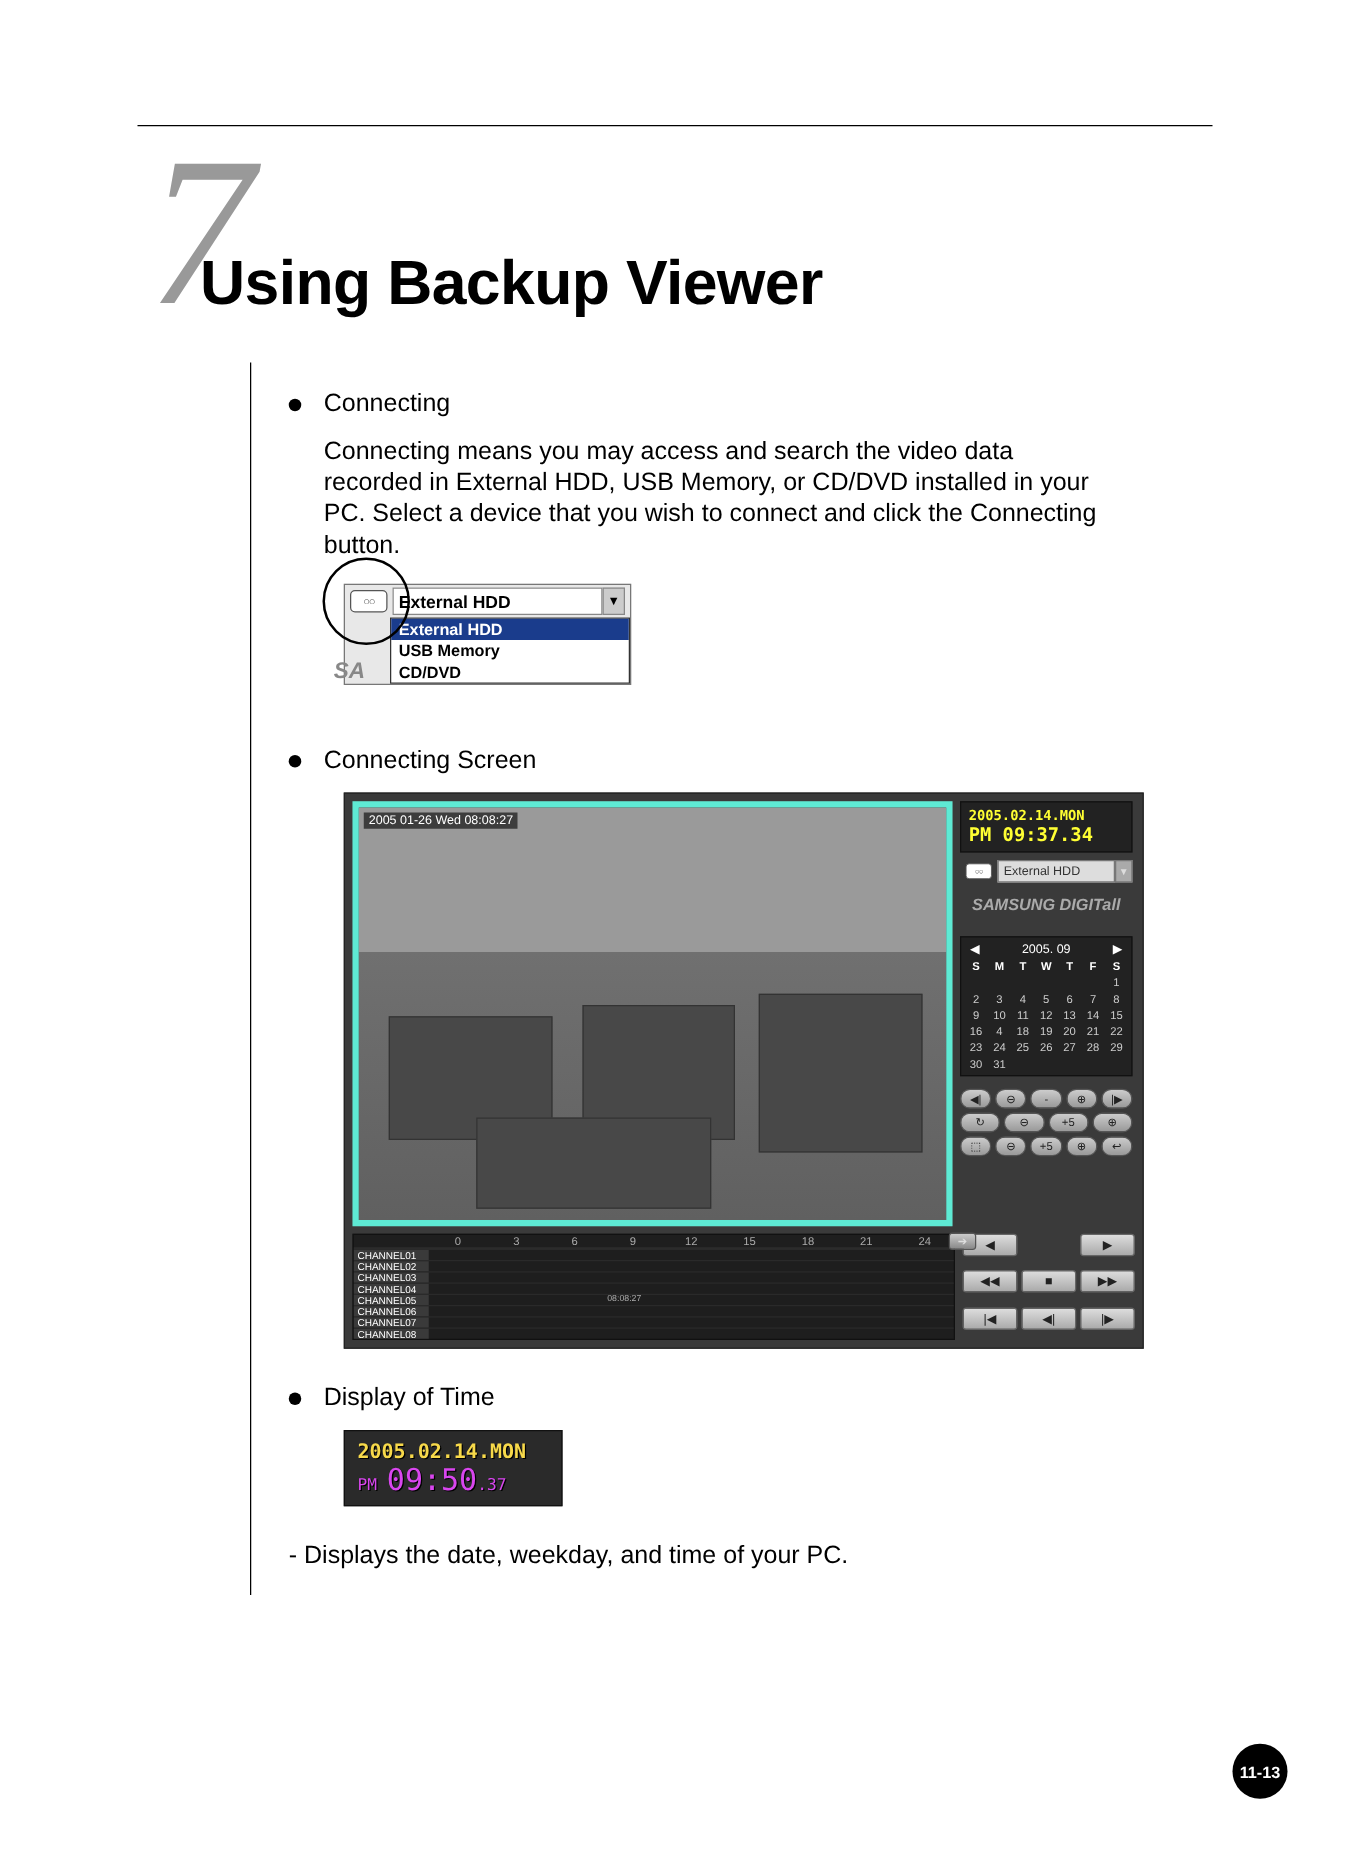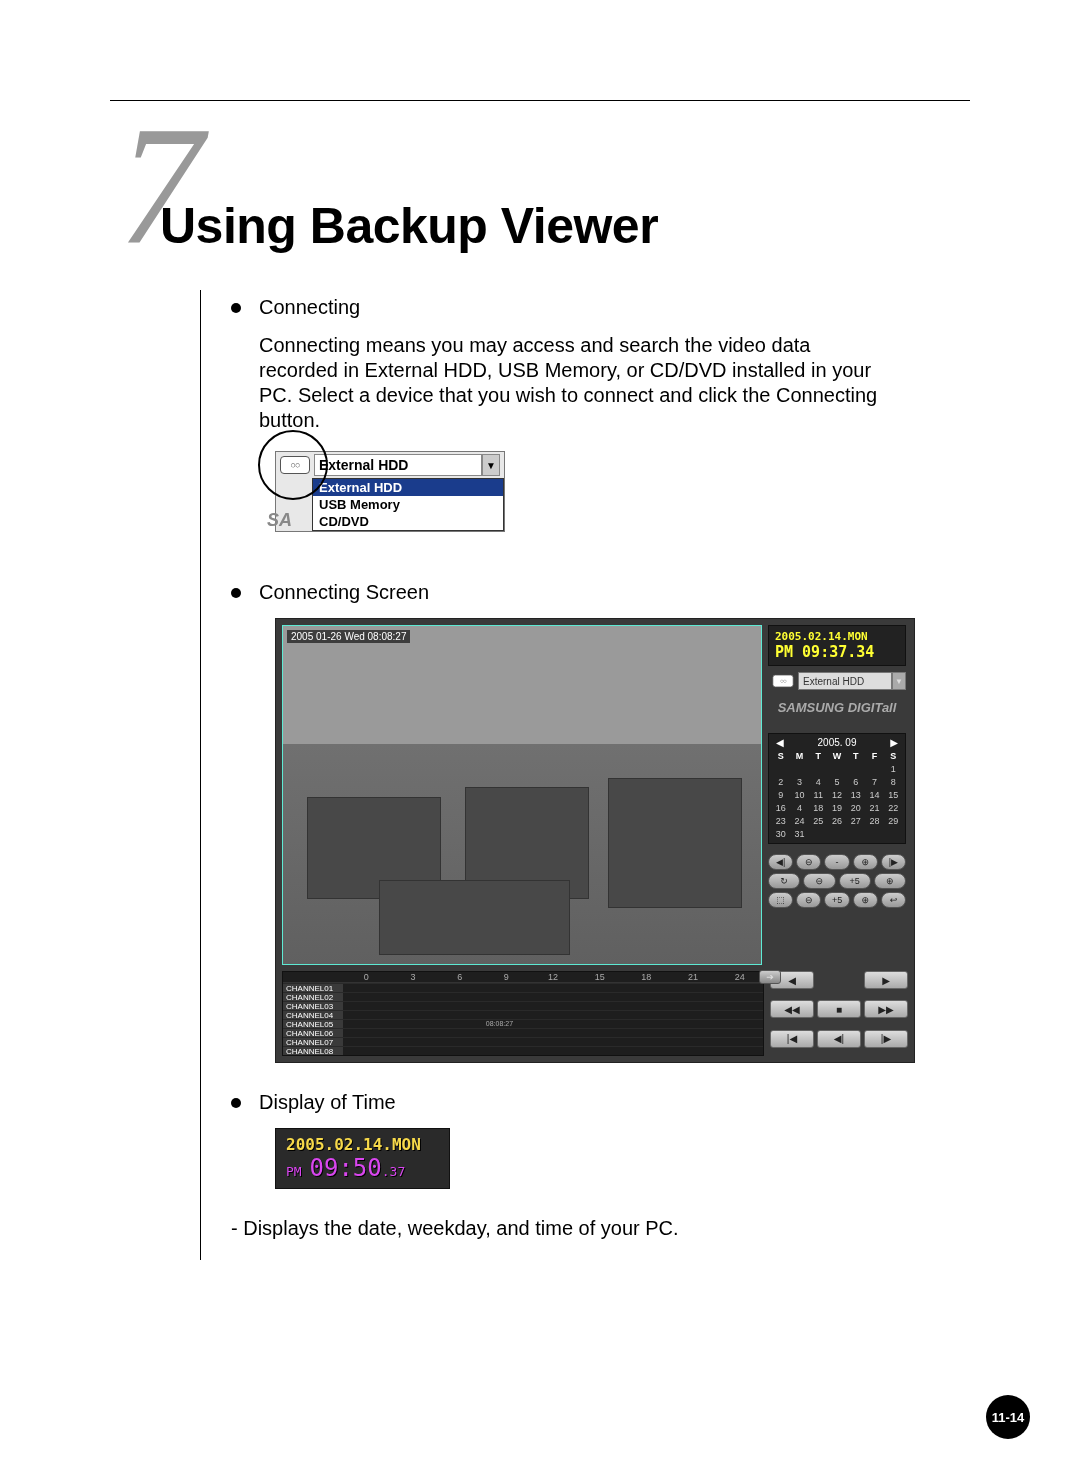--- a/index.html
+++ b/index.html
@@ -43,21 +43,21 @@
     left: 200px;
     top: 290px;
     width: 680px;
     border-left: 1px solid #000;
     padding-left: 30px;
     padding-bottom: 20px;
   }
   .bullet-row {
     display: flex;
     align-items: flex-start;
-    margin-top: 6px;
+    margin-top: 22px;
     margin-bottom: 14px;
     font-size: 20px;
   }
   .bullet {
     width: 10px;
     height: 10px;
     background: #000;
     border-radius: 50%;
     margin-top: 7px;
     margin-right: 18px;
@@ -172,21 +172,21 @@
     border: 1px solid #555;
     margin-left: 2px;
     font-size: 9px;
     text-align: center;
     line-height: 10px;
   }
   .viewer-body { display: flex; padding: 6px; gap: 6px; }
   .video-panel {
     width: 480px; height: 340px;
     background: #555;
-    border: 1px solid #5eead4;
+    border: 5px solid #5eead4;
     position: relative;
     overflow: hidden;
   }
   .video-overlay {
     position:absolute; top:4px; left:4px;
     background: rgba(0,0,0,.6);
     color:#fff; font-size:10px;
     padding:1px 4px;
   }
   .office {
@@ -566,13 +566,13 @@
         <span class="pm">PM</span>
         <span class="big">09:50</span><span class="sec">.37</span>
       </div>
     </div>
   </div>
 
   <div class="footnote">- Displays the date, weekday, and time of your PC.</div>
 
 </div>
 
-<div class="page-badge">11-14</div>
+<div class="page-badge">11-13</div>
 
 </body></html>

